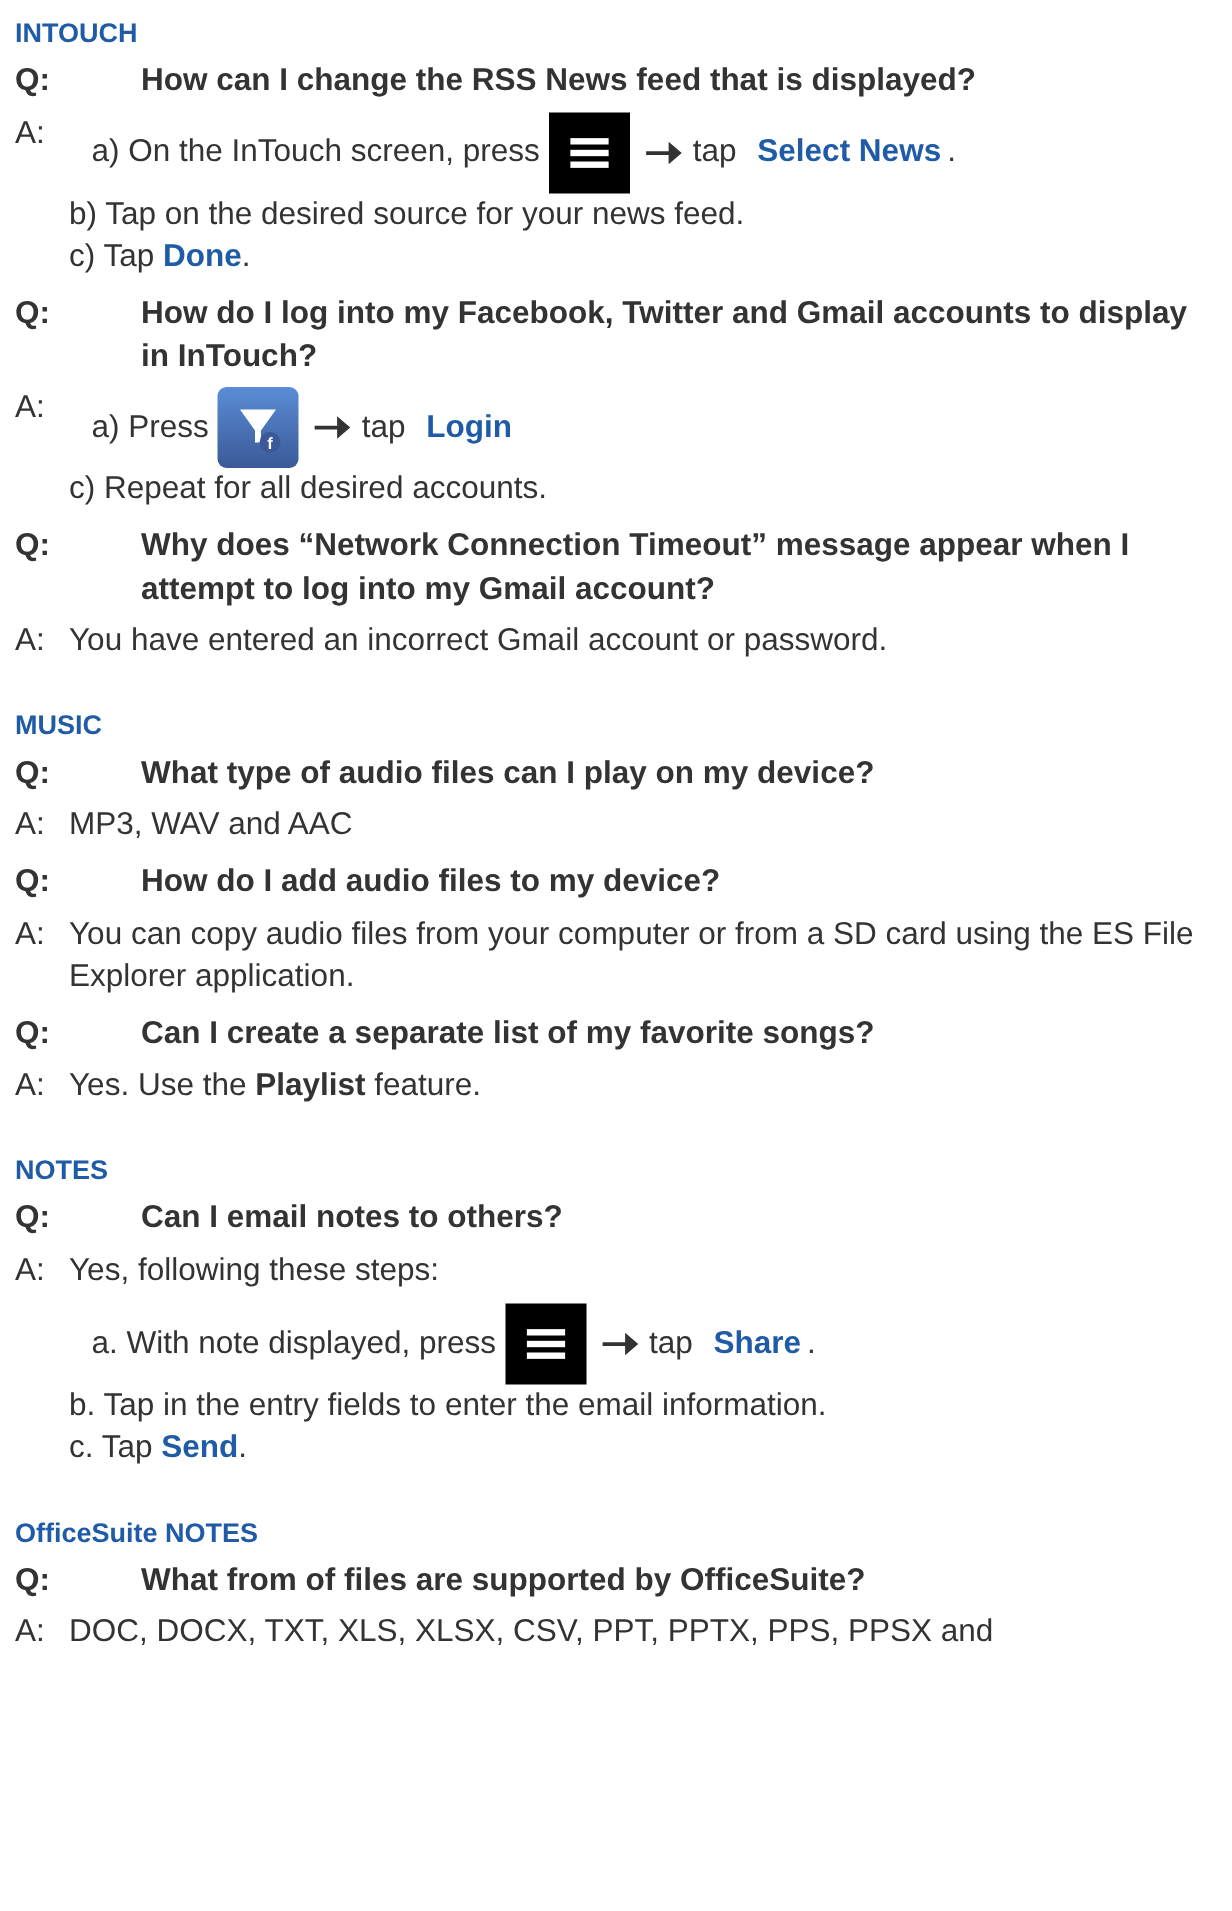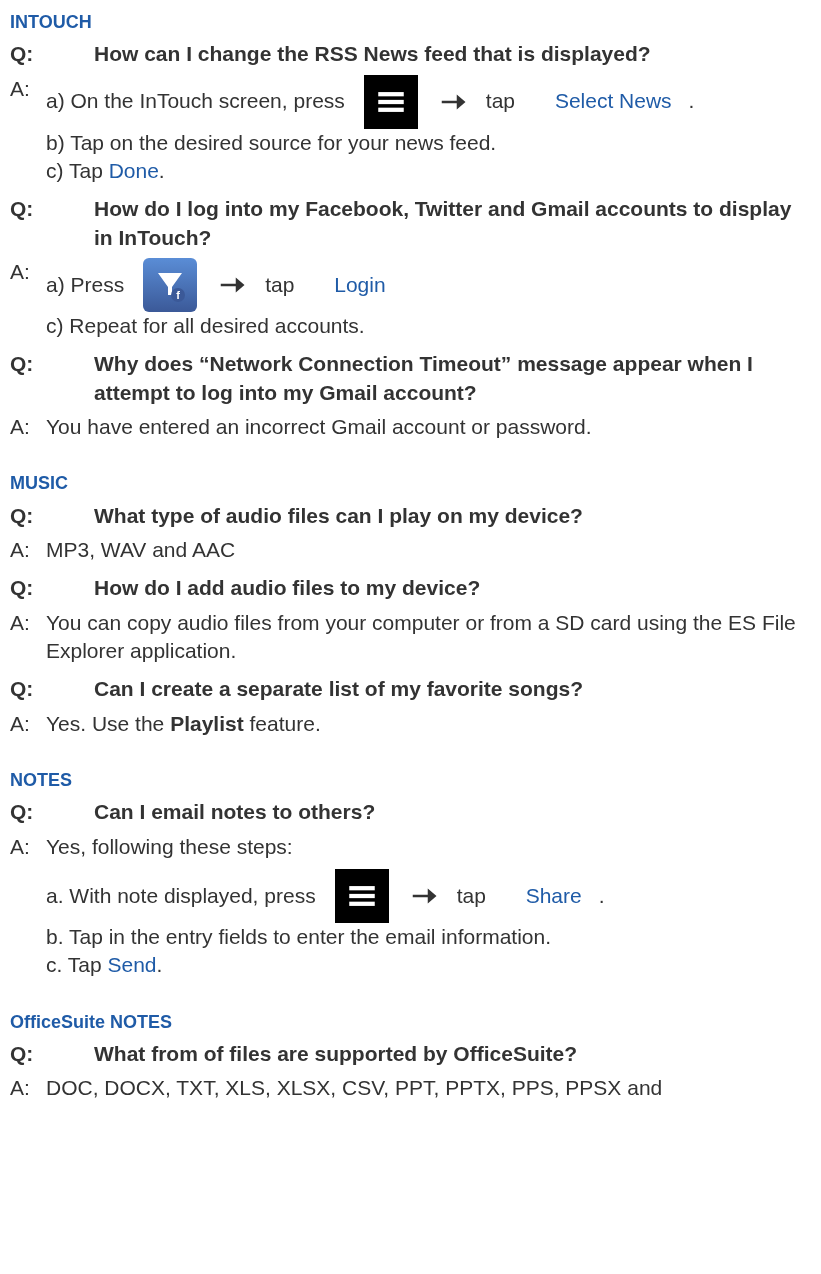--- a/index.html
+++ b/index.html
@@ -26,22 +26,22 @@
     margin-bottom: 6px;
   }
   .qa-label {
     flex: 0 0 36px;
     font-weight: bold;
   }
   .qa-label.a { font-weight: normal; }
   .qa-body { flex: 1 1 auto; }
   .q-text { font-weight: bold; margin-left: 48px; }
   .step { display: block; }
-  .step-line { display: flex; align-items: center; flex-wrap: wrap; gap: 17px; }
-  .link { color: #1F5BA7; font-weight: normal; }
+  .step-line { display: flex; align-items: center; flex-wrap: wrap; gap: 4px; margin-left: 15px; }
+  .link { color: #1F5BA7; font-weight: bold; }
   .bold-inline { font-weight: bold; }
   .arrow {
     display: inline-flex;
     align-items: center;
     justify-content: center;
     width: 32px;
     height: 32px;
     color: #333;
   }
   .icon-menu {

